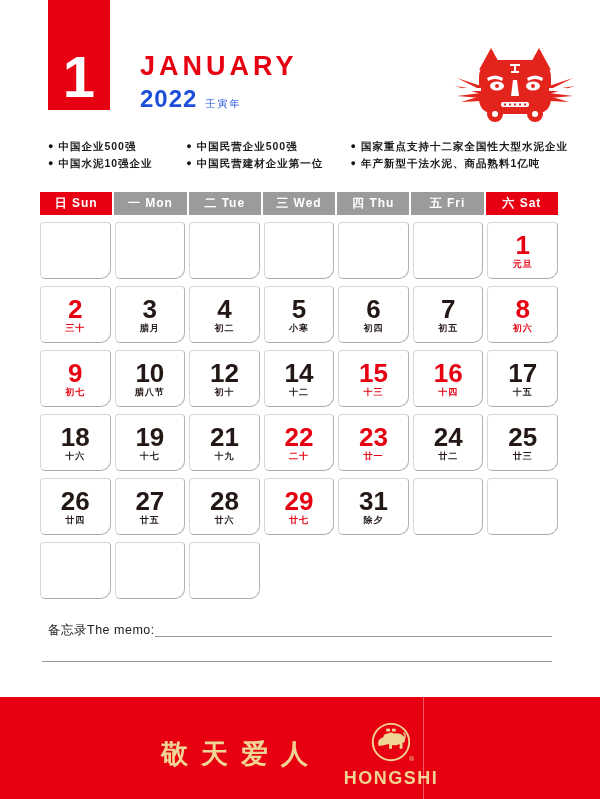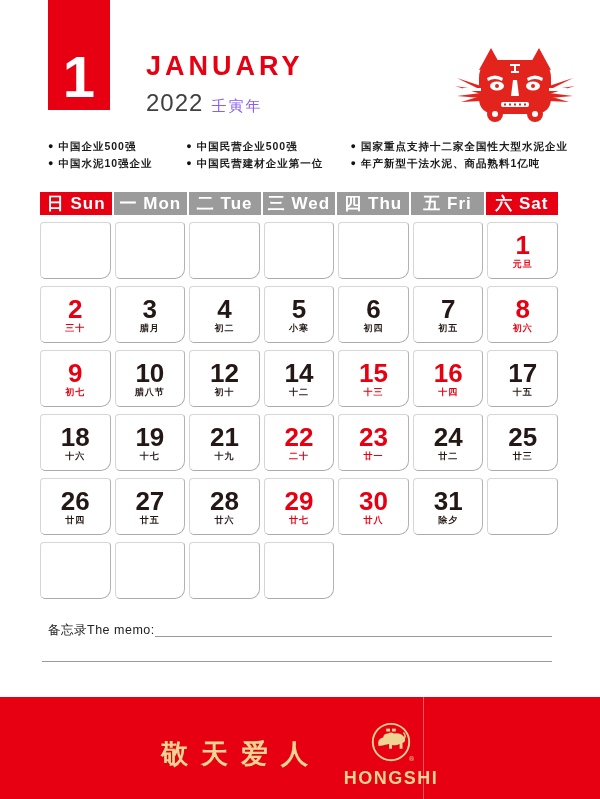--- a/index.html
+++ b/index.html
@@ -5,37 +5,37 @@
   html,body{margin:0;padding:0;}
   body{
     width:600px;height:799px;position:relative;background:#ffffff;
     font-family:"Liberation Sans","DejaVu Sans",sans-serif;
     overflow:hidden;
   }
   
   .month-block{position:absolute;left:48px;top:0;width:62px;height:110px;background:#e60012;
     display:flex;align-items:flex-end;justify-content:center;}
   .month-block .num{color:#fff;font-size:58px;font-weight:bold;line-height:1;margin-bottom:4px;}
-  .title-block{position:absolute;left:146px;top:52px;}
+  .title-block{position:absolute;left:140px;top:52px;}
   .title-month{color:#e60012;font-size:27px;font-weight:bold;letter-spacing:4px;line-height:1.1;}
   .title-year-row{display:flex;align-items:baseline;margin-top:3px;}
-  .title-year{color:#404040;font-size:24px;font-weight:normal;letter-spacing:1px;}
-  .title-lunar{color:#8b5cf6;font-size:15px;margin-left:8px;letter-spacing:2px;margin-top:12px;}
+  .title-year{color:#1d4ed8;font-size:24px;font-weight:bold;letter-spacing:1px;}
+  .title-lunar{color:#1d4ed8;font-size:10px;margin-left:8px;letter-spacing:2px;margin-top:12px;}
   .tiger{position:absolute;left:455px;top:46px;width:120px;height:80px;}
   
   .achievements{position:absolute;left:48px;top:138px;width:520px;display:flex;}
   .ach-col{display:flex;flex-direction:column;}
   .ach-col.c1{width:148px;}
   .ach-col.c2{width:176px;}
   .ach-item{font-size:10.5px;font-weight:bold;color:#1a1a1a;letter-spacing:1px;
     line-height:17px;white-space:nowrap;display:flex;align-items:center;}
   .ach-item .dot{font-size:9px;margin-right:4px;color:#111;}
   
   .weekbar{position:absolute;left:40px;top:192px;width:518px;height:23px;display:flex;gap:2px;}
-  .weekcell{flex:1;background:#9b9b9b;color:#fff;font-size:17px;font-weight:bold;
+  .weekcell{flex:1;background:#9b9b9b;color:#fff;font-size:12px;font-weight:bold;
     letter-spacing:1px;display:flex;align-items:center;justify-content:center;}
   .weekcell.red{background:#e60012;}
   
   .calgrid{position:absolute;left:40px;top:222px;width:518px;
     display:grid;grid-template-columns:repeat(7,1fr);grid-auto-rows:57px;column-gap:4px;row-gap:7px;}
   .daycell{background:#fff;border:1px solid #d6d6d6;border-right-color:#b2b2b2;border-bottom-color:#ababab;
     border-radius:4px 4px 10px 5px;display:flex;flex-direction:column;align-items:center;justify-content:center;}
   .daycell .dnum{font-size:26px;font-weight:bold;color:#231815;line-height:1;}
   .daycell .dlunar{font-size:9px;font-weight:bold;color:#231815;line-height:1;margin-top:2px;letter-spacing:1px;text-align:center;}
   .daycell.red .dnum,.daycell.red .dlunar{color:#e60012;}
@@ -287,24 +287,20 @@
       <div class="dlunar">廿五</div>
     </div>
     <div class="daycell">
       <div class="dnum">28</div>
       <div class="dlunar">廿六</div>
     </div>
     <div class="daycell red">
       <div class="dnum">29</div>
       <div class="dlunar">廿七</div>
     </div>
-    <div class="daycell red">
-      <div class="dnum">30</div>
-      <div class="dlunar">廿八</div>
-    </div>
     <div class="daycell">
       <div class="dnum">31</div>
       <div class="dlunar">除夕</div>
     </div>
     <div class="daycell">
       <div class="dnum"></div>
       <div class="dlunar"></div>
     </div>
     <div class="daycell">
       <div class="dnum"></div>

